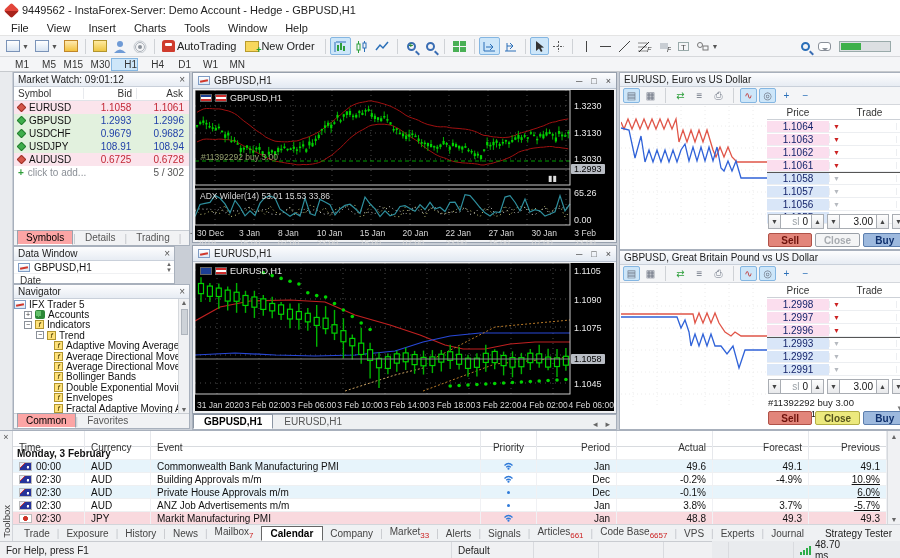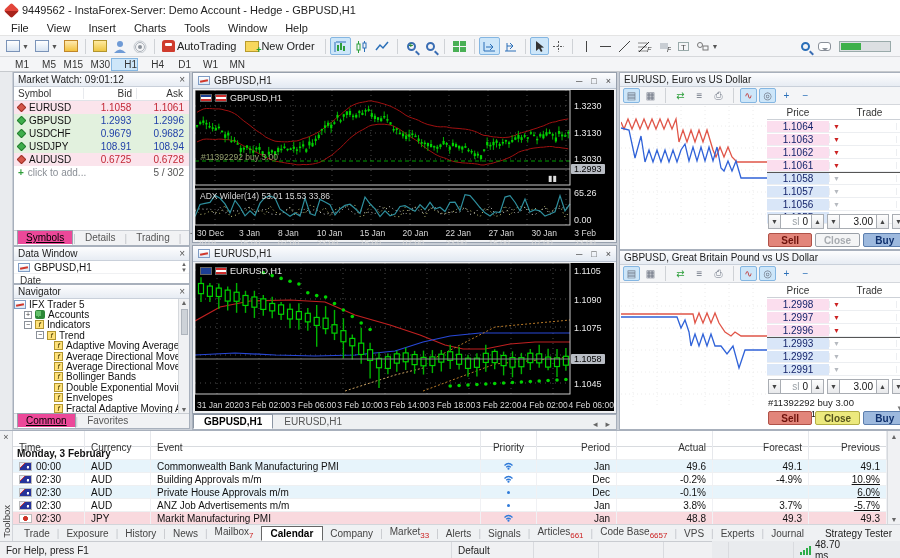--- a/index.html
+++ b/index.html
@@ -37,21 +37,21 @@
   .mw-up{background:#e2f1de;} .mw-up .b,.mw-up .a{color:#1f3fa8;}
   .mw-down{background:#fbe4ec;} .mw-down .b,.mw-down .a{color:#c22735;}
   .dmnd{width:7px;height:7px;transform:rotate(45deg);border-radius:1px;flex:none;}
   .dmnd.up{background:#3fae4c;border:1px solid #1c7a28;}
   .dmnd.down{background:#d4564a;border:1px solid #9c2b20;}
   .mw-add{display:flex;height:13px;align-items:center;font-size:10px;color:#8a8f96;padding-left:4px;gap:4px;}
   .mw-add .cnt{margin-left:auto;padding-right:5px;color:#555;}
   .plus{color:#2f9e3a;font-weight:bold;}
   .ptabs{position:absolute;left:0;right:0;bottom:0;height:15px;background:#f1f2f4;border-top:1px solid #c9cdd3;display:flex;align-items:flex-end;font-size:10px;color:#555;padding-left:3px;}
   .ptab{padding:1px 8px;border:1px solid transparent;}
-  .ptab.sel{background:#ec4899;border:1px solid #9aa2ae;border-bottom-color:#fff;color:#000;text-decoration:underline;}
+  .ptab.sel{background:#fca5a5;border:1px solid #9aa2ae;border-bottom-color:#fff;color:#000;}
   .ptab-sep{color:#c0c3c8;padding:1px 0;}
   
   .dwrow{display:flex;align-items:center;height:13px;font-size:10px;gap:4px;padding-left:4px;border-bottom:1px solid #f0f1f3;}
   .mini-chart{width:12px;height:9px;border:1px solid #7f9cc4;background:linear-gradient(#fff,#dce8f6);position:relative;flex:none;}
   .mini-chart::after{content:"";position:absolute;left:1px;right:1px;bottom:2px;border-bottom:2px solid #d0382c;transform:rotate(-12deg);}
   .scrollbtns{margin-left:auto;display:flex;flex-direction:column;font-size:6px;color:#666;padding-right:2px;line-height:6px;}
   .tree{position:absolute;left:0;right:11px;top:14px;bottom:15px;overflow:hidden;}
   .trow{display:flex;align-items:center;height:10.4px;font-size:10px;gap:3px;white-space:nowrap;overflow:hidden;}
   .expander{width:8px;height:8px;border:1px solid #8a9099;background:#fff;font-size:7px;line-height:6px;text-align:center;color:#333;flex:none;}
   .fxicon{width:9px;height:9px;background:#ffe27a;border:1px solid #b2952e;font-size:8px;line-height:8px;text-align:center;color:#4a3c00;font-style:italic;flex:none;}
@@ -395,21 +395,21 @@
           <span class="ptab sel">Symbols</span>
           <span class="ptab-sep">|</span>
           <span class="ptab">Details</span>
           <span class="ptab-sep">|</span>
           <span class="ptab">Trading</span>
           <span class="ptab-sep">|</span>
           <span class="ptab">Ticks</span>
         </div>
     </div>
 
-    <div class="panel" style="left:1px;top:174px;width:177px;height:38px;">
+    <div class="panel" style="left:1px;top:174px;width:162px;height:38px;">
       <div class="ptitle">
         <span>Data Window</span>
         <span class="pclose">×</span>
       </div>
       <div class="dwrow">
         <span class="mini-chart"></span>
         <span>GBPUSD,H1</span>
         <span class="scrollbtns">
             <span>▲</span>
             <span>▼</span>

